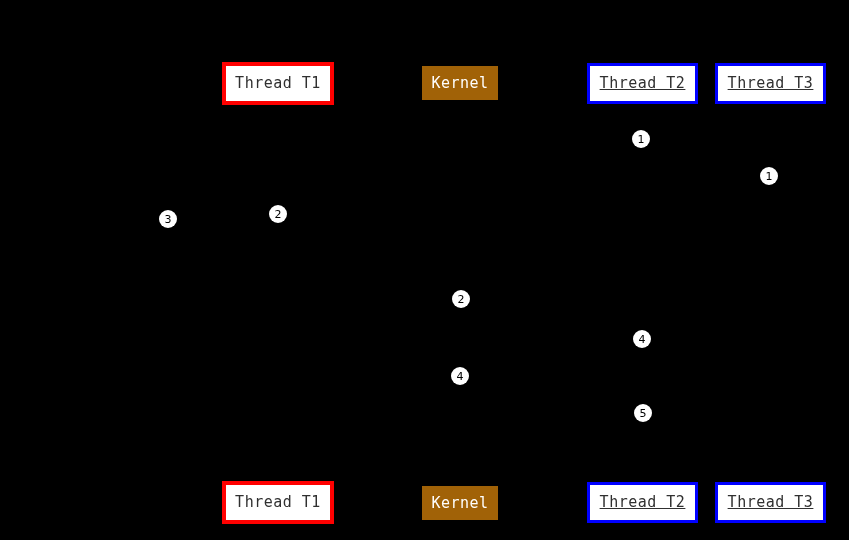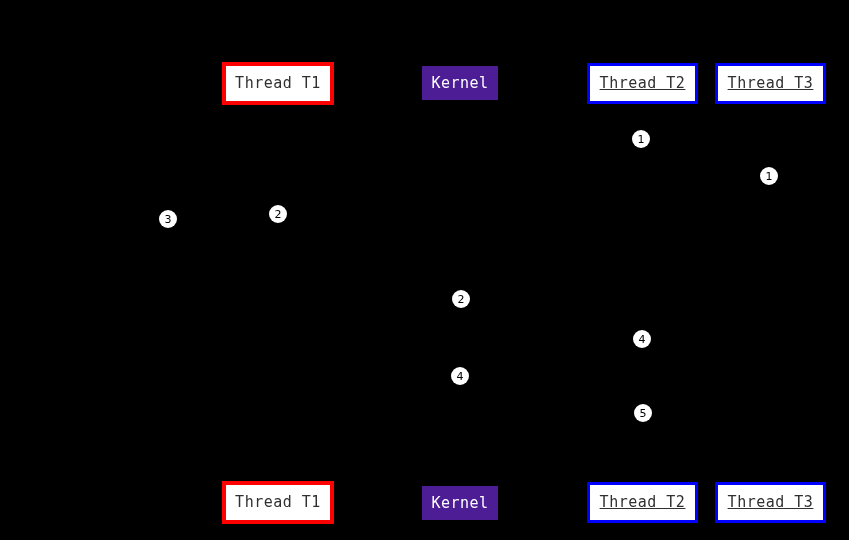--- a/index.html
+++ b/index.html
@@ -32,21 +32,21 @@
   }
   .participant.plain {
     background: #FFFFFF;
     color: #303030;
   }
   .participant.filled {
     color: #FFFFFF;
   }
   .participant.red   { border: 4px solid #FF0000; }
   .participant.blue  { border: 3px solid #0000FF; text-decoration: underline; }
-  .participant.kernelbox { background: #4c1d95; border: none; }
+  .participant.kernelbox { background: #a16207; border: none; }
 
   
   .lifeline {
     position: absolute;
     width: 1px;
     background: #000000;
   }
 
   
   .msg-line {

